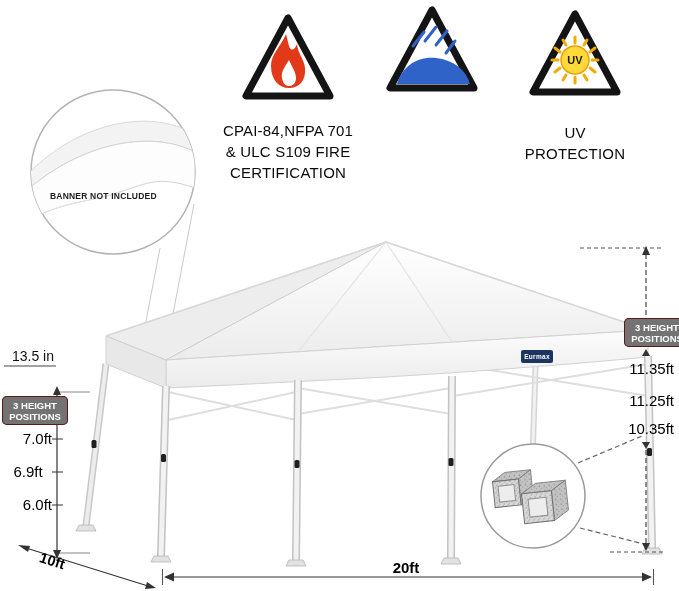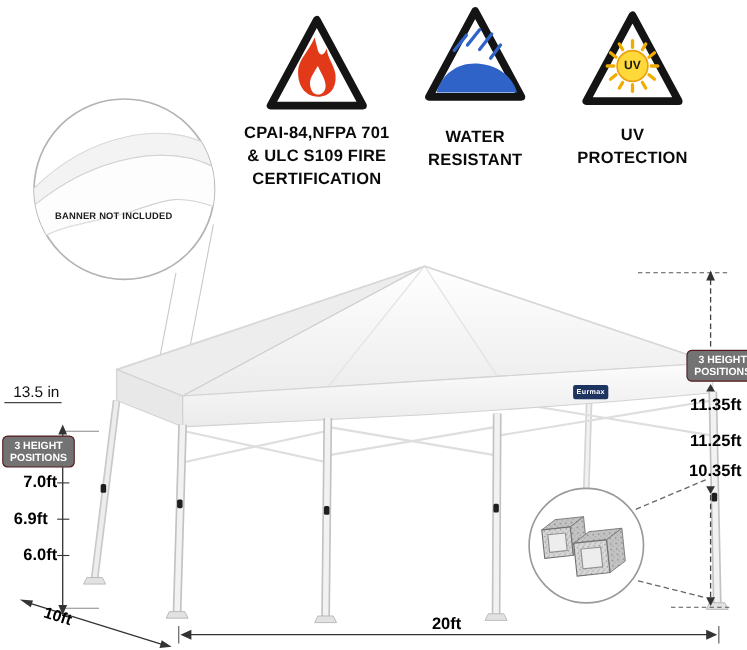--- a/index.html
+++ b/index.html
@@ -1,27 +1,27 @@
 <!DOCTYPE html>
 <html><head>
 <meta charset="utf-8">
 <style>
   html,body{margin:0;padding:0;background:#fff;}
   .stage{position:relative;width:679px;height:591px;background:#fff;overflow:hidden;
          font-family:"Liberation Sans",sans-serif;color:#000;}
   svg.scene{position:absolute;left:0;top:0;}
   .txt{position:absolute;}
   .preline{white-space:pre-line;}
-  .cert{font-weight:700;font-size:15px;line-height:21px;text-align:center;letter-spacing:.2px;color:#0a0a0a;}
+  .cert{font-weight:400;font-size:15px;line-height:21px;text-align:center;letter-spacing:.2px;color:#0a0a0a;margin-top:10px;}
   .uv-symbol{font-weight:700;font-size:11px;text-align:center;color:#1a1a1a;}
   .banner-note{font-weight:700;font-size:8.5px;letter-spacing:.2px;text-align:left;color:#1c1c1c;}
   .valance-height{font-size:14px;text-align:right;color:#111;}
   .badge{background:#737373;color:#fff;font-weight:700;font-size:9.5px;line-height:11px;
          text-align:center;border-radius:5px;padding:4px 6px 3px;box-shadow:inset 0 0 0 1px #5c181c;}
-  .hval{font-weight:700;font-size:15px;color:#000;}
+  .hval{font-weight:400;font-size:15px;color:#000;}
   .right-align{text-align:right;}
   .dim-label{font-weight:700;font-size:15px;text-align:center;color:#000;}
   .depth-label{font-weight:700;font-size:14.5px;transform:rotate(17.5deg);transform-origin:left center;color:#000;}
   .brand-logo{background:#1d3461;color:#fff;font-size:6.5px;font-weight:700;text-align:center;
               line-height:13px;border-radius:2px;letter-spacing:.3px;}
 </style>
 </head>
 <body>
 
 <div class="stage">
@@ -215,22 +215,20 @@
         <rect x="523" y="492" width="30" height="30" fill="url(#speck)" stroke="#6f6f6f" stroke-width="1"></rect>
         <rect x="529" y="498" width="18" height="18" fill="#ededed" stroke="#909090" stroke-width="1"></rect>
       </g>
     </g>
   </g>
 </svg>
 
 <div class="txt cert preline" style="left:206px;top:110px;width:164px;">CPAI-84,NFPA 701
 &amp; ULC S109 FIRE
 CERTIFICATION</div>
-<div class="txt cert preline" style="left:374px;top:114px;width:116px;">WATER
-RESISTANT</div>
 <div class="txt cert preline" style="left:517px;top:112px;width:116px;">UV
 PROTECTION</div>
 <div class="txt uv-symbol" style="left:561px;top:54px;width:28px;">UV</div>
 
 <div class="txt banner-note" style="left:50px;top:191px;width:128px;">BANNER NOT INCLUDED</div>
 <div class="txt valance-height" style="left:2px;top:348px;width:52px;">13.5 in</div>
 
 <div class="txt badge preline" style="left:2px;top:396px;width:54px;">3 HEIGHT
 POSITIONS</div>
 <div class="txt hval right-align" style="left:4px;top:430px;width:48px;">7.0ft</div>

